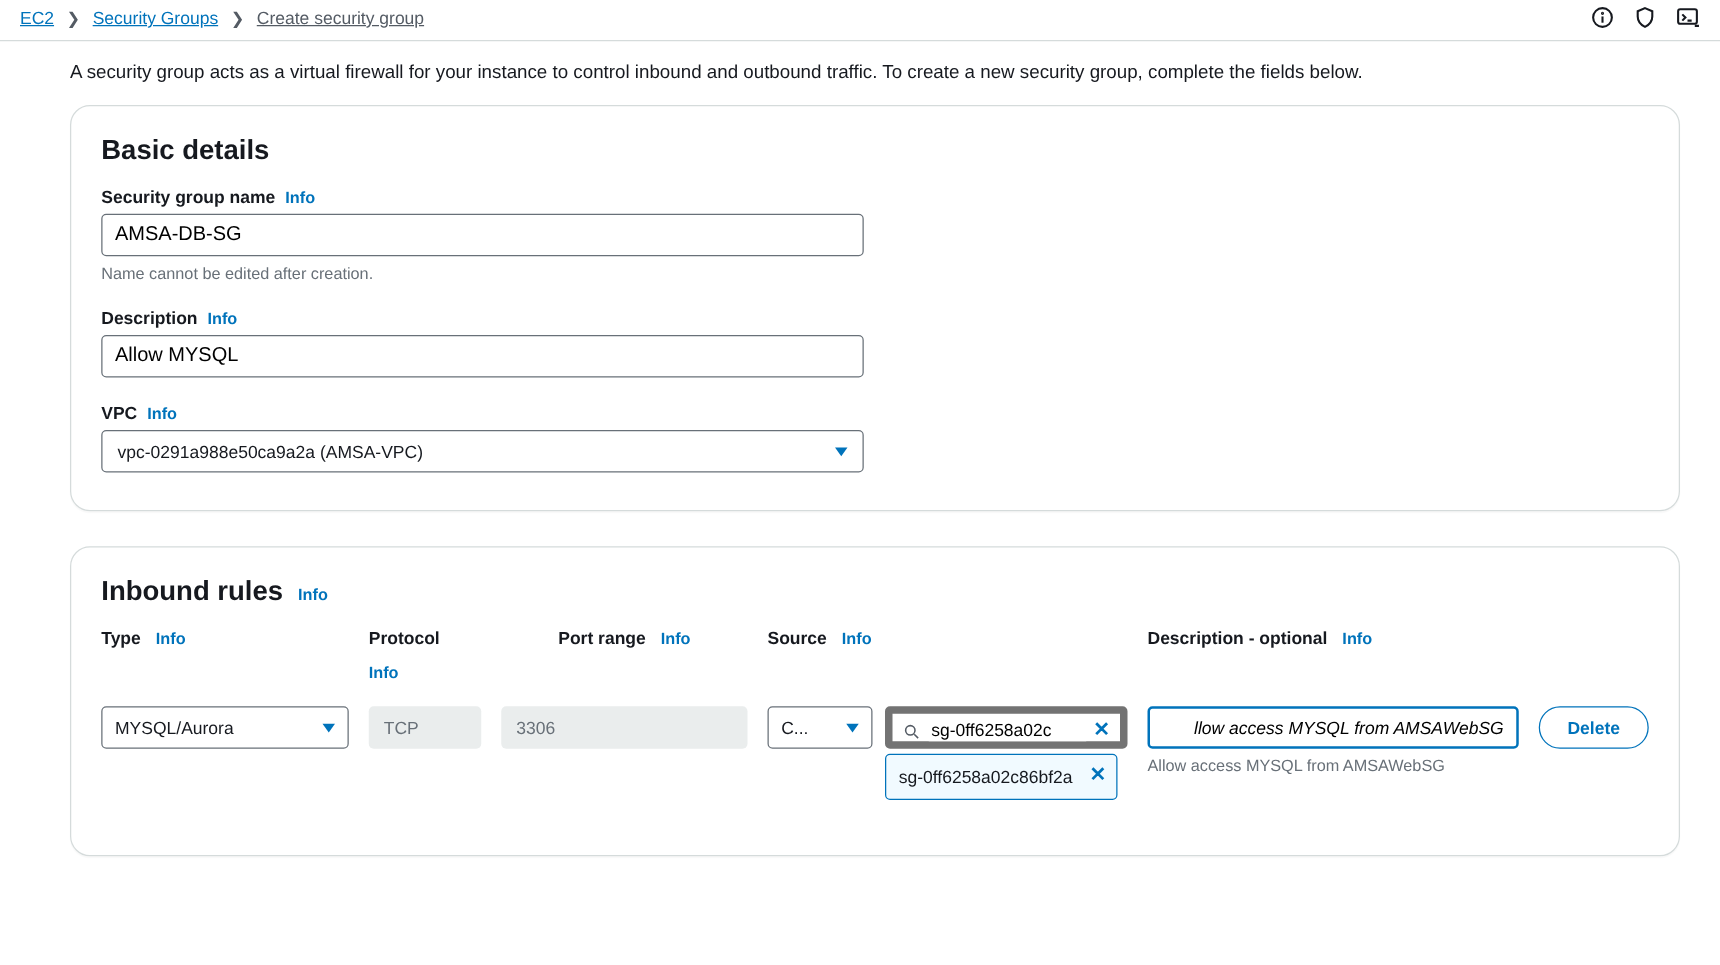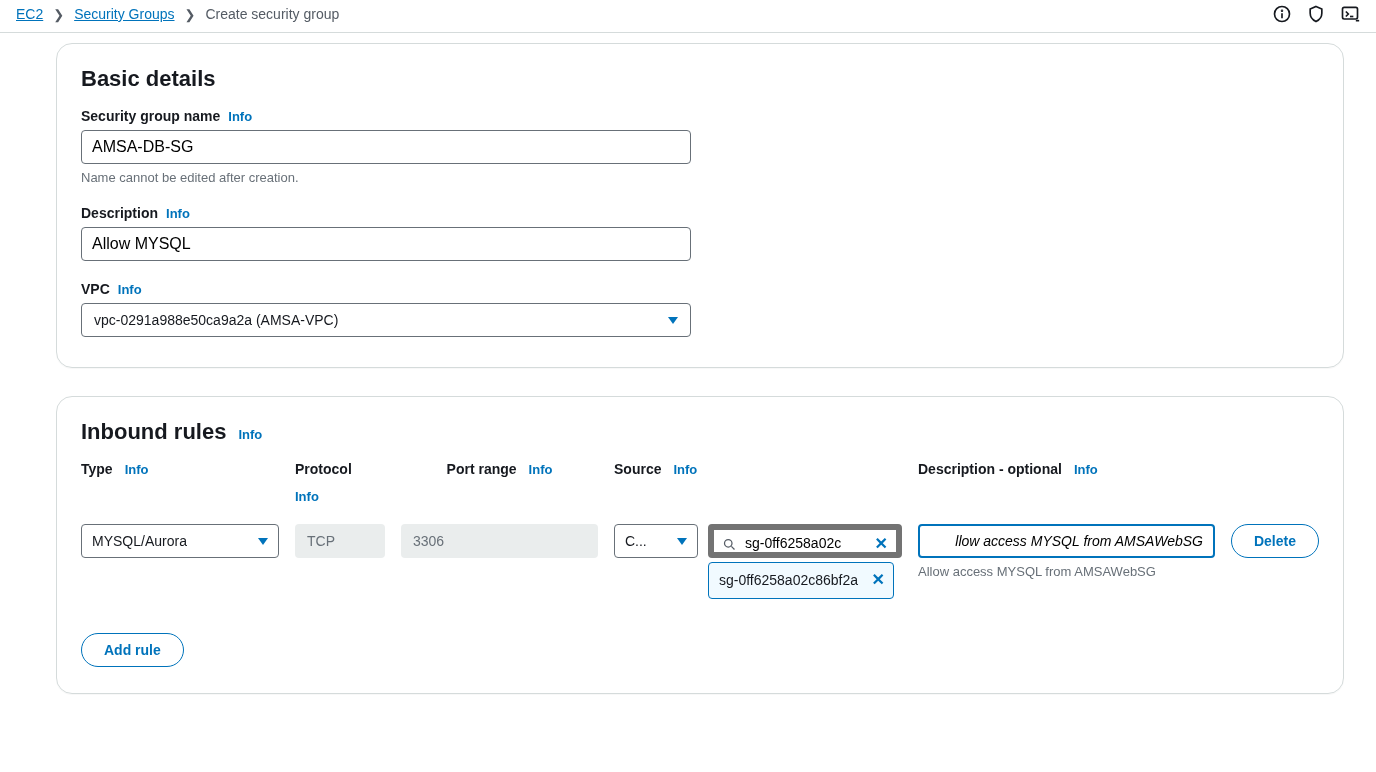--- a/index.html
+++ b/index.html
@@ -2,21 +2,21 @@
 <html><head>
 <meta charset="utf-8">
 <style>
   * { box-sizing: border-box; }
   html, body { margin:0; padding:0; font-family: "Amazon Ember", "Helvetica Neue", Arial, sans-serif; color:#16191f; font-size:14px; background:#fff; }
   body { width:1376px; }
   .top-bar { display:flex; align-items:center; justify-content:space-between; padding:4px 16px 8px 16px; border-bottom:1px solid #d5dbdb; }
   .breadcrumb { display:flex; align-items:center; gap:10px; font-size:14px; }
   .breadcrumb a { color:#0073bb; text-decoration:underline; cursor:pointer; }
   .breadcrumb .chev { color:#545b64; font-size:13px; }
-  .breadcrumb .current { color:#545b64; font-weight:500; }
+  .breadcrumb .current { color:#545b64; font-weight:500;text-decoration:underline; }
   .top-icons { display:flex; gap:14px; align-items:center; }
   .top-icons .ico { width:20px; height:20px; display:flex; align-items:center; justify-content:center; color:#16191f; }
   .page { padding:10px 16px 30px 56px; max-width:1360px; }
   .intro { font-size:15px; color:#16191f; padding:6px 0 18px 0; }
   .panel { border:1px solid #d5dbdb; border-radius:16px; padding:22px 24px 26px 24px; margin-bottom:28px; box-shadow:0 1px 1px rgba(0,0,0,0.03);}
   .panel-title { font-size:22px; font-weight:700; margin:0 0 16px 0; display:flex; align-items:baseline; gap:12px;}
   .section-title-info { font-size:13px; font-weight:700; color:#0073bb; cursor:pointer;}
   .field { margin-bottom:20px; }
   .field-label { font-size:14px; font-weight:700; margin-bottom:6px; display:flex; align-items:baseline; gap:8px;}
   .info-link { font-size:13px; font-weight:700; color:#0073bb; cursor:pointer; }
@@ -80,20 +80,21 @@
           <rect x="3" y="4" width="18" height="14" rx="2"></rect>
           <path d="M7 9l3 3-3 3"></path>
           <line x1="12" y1="15" x2="16" y2="15"></line>
           <line x1="19" y1="20" x2="23" y2="20"></line>
         </svg>
     </span>
   </div>
 </div>
 
 <div class="page">
+  <div class="intro">A security group acts as a virtual firewall for your instance to control inbound and outbound traffic. To create a new security group, complete the fields below.</div>
 
   <div class="panel">
     <h2 class="panel-title">Basic details</h2>
 
     <div class="field">
       <div class="field-label">
         <span>Security group name</span>
         <span class="info-link">Info</span>
       </div>
       <input class="text-input" value="AMSA-DB-SG" style="">
@@ -192,17 +193,14 @@
         <div class="desc-stack">
           <input class="desc-input" value="llow access MYSQL from AMSAWebSG" style="">
           <div class="desc-echo">Allow access MYSQL from AMSAWebSG</div>
         </div>
       </div>
       <div class="col-del">
         <button class="pill-btn">Delete</button>
       </div>
     </div>
 
-    <div style="margin-top:34px;">
-      <button class="pill-btn">Add rule</button>
-    </div>
   </div>
 </div>
 
 </body></html>

